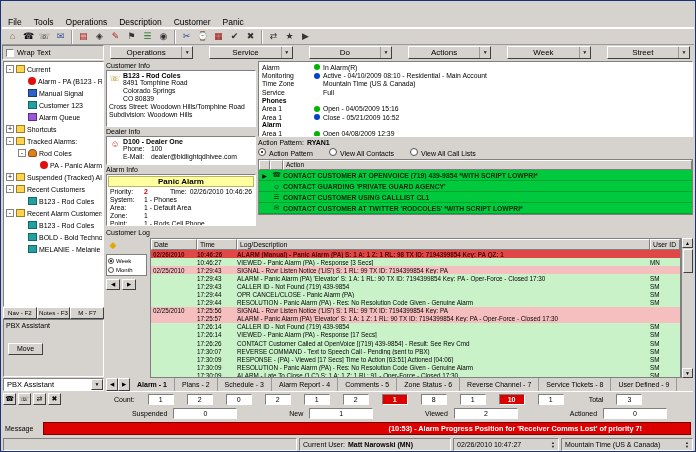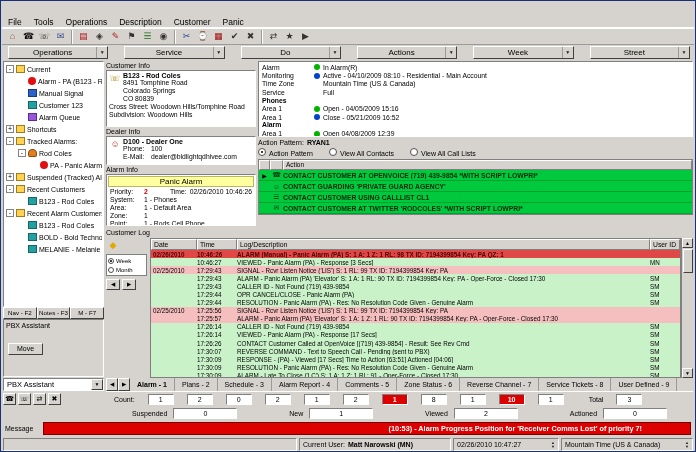--- a/index.html
+++ b/index.html
@@ -67,21 +67,21 @@
   .sec-label{font-size:7px;height:9px;line-height:9px;white-space:nowrap}
   .midcol{position:absolute;left:105px;top:60px;width:150px;height:167px}
   .infobox{background:#fff;border:1px solid;border-color:#808080 #fff #fff #808080;font-size:6.8px;padding:1px 2px;overflow:hidden}
   .cust-box{height:57px}.dealer-box{height:29px}.alarm-box{height:52px;padding:1px}
   .info-flex{display:flex;gap:2px}
   .mini-ic{width:12px;height:12px;flex:none;font-size:9px;line-height:12px;text-align:center}
   .phone-gold{color:#b8860b}.person-red{color:#c03030}
   .iname{font-weight:bold;font-size:7px;white-space:nowrap}
   .iline{white-space:nowrap;line-height:8px}
   .ilabel{display:inline-block;width:28px}
-  .alarm-banner{background:#ffffa0;border:1px solid #b8b860;text-align:center;font-weight:normal;font-size:8px;line-height:10px;height:11px;margin-bottom:1px}
+  .alarm-banner{background:#ffffa0;border:1px solid #b8b860;text-align:center;font-weight:bold;font-size:8px;line-height:10px;height:11px;margin-bottom:1px}
   .arow{display:flex;line-height:8px;white-space:nowrap;padding:0 2px}
   .alabel{width:34px;flex:none}
   .apri{color:#cc0000;font-weight:bold;width:22px}
   .atimelab{margin-left:6px;margin-right:3px}
 
   
   .rightcol{position:absolute;left:257px;top:60px;right:2px;height:167px}
   .statusbox{height:76px;background:#fff;border:1px solid;border-color:#808080 #fff #fff #808080;font-size:6.8px;padding:1px 3px;overflow:hidden}
   .srow{display:flex;align-items:center;height:8.4px;white-space:nowrap}
   .slabel{width:52px;flex:none}
@@ -190,20 +190,24 @@
     <span class="tb-icon">▦</span>
     <span class="tb-icon">✔</span>
     <span class="tb-icon">✖</span>
     <span class="tb-sep"></span>
     <span class="tb-icon">⇄</span>
     <span class="tb-icon">★</span>
     <span class="tb-icon">▶</span>
   </div>
 
   <div class="opsbar">
+    <div class="wrap-box">
+      <span class="checkbox"></span>
+      <span>Wrap Text</span>
+    </div>
     <div class="ops-btns">
       <div class="ops-btn">
         <span class="ops-label">Operations</span>
         <span class="ops-dd">▼</span>
       </div>
       <div class="ops-btn">
         <span class="ops-label">Service</span>
         <span class="ops-dd">▼</span>
       </div>
       <div class="ops-btn">

